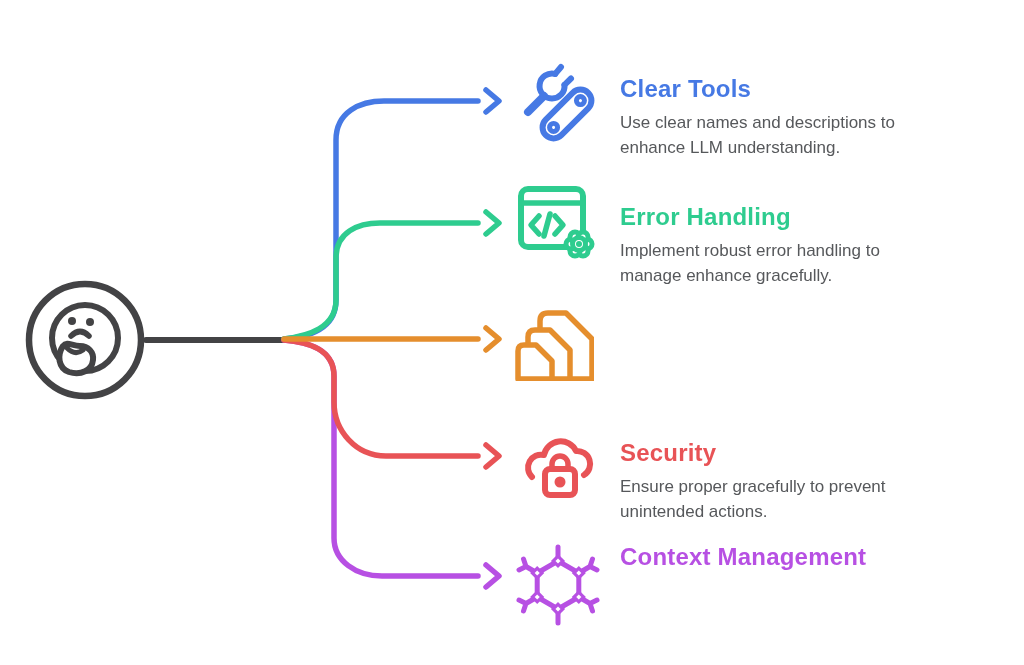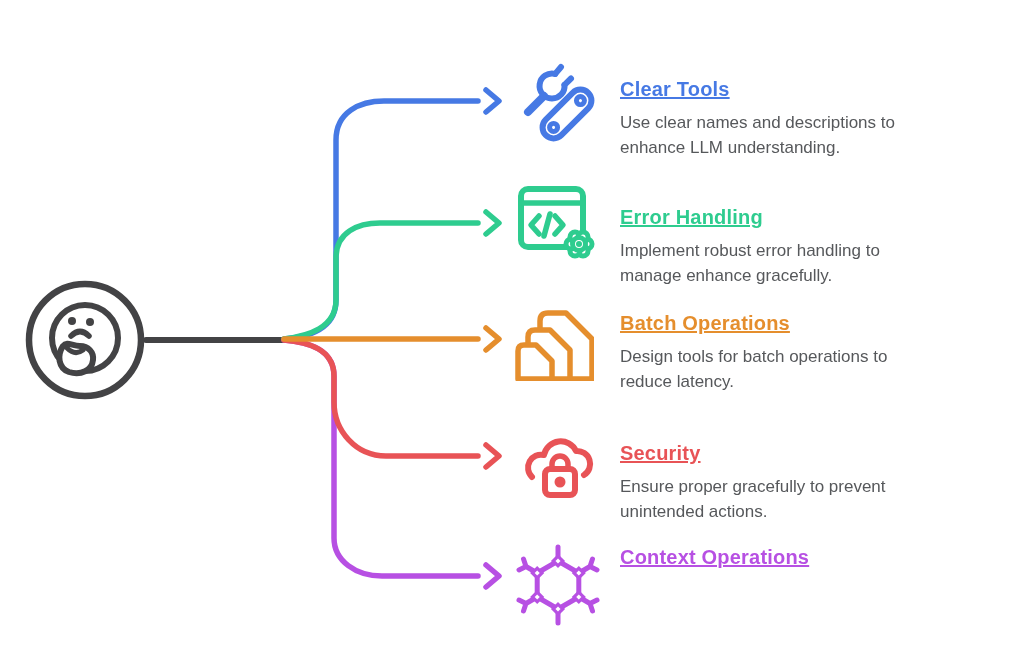--- a/index.html
+++ b/index.html
@@ -5,22 +5,22 @@
   html,body{margin:0;padding:0;background:#ffffff;}
   .canvas{
     position:relative;width:1024px;height:665px;background:#ffffff;overflow:hidden;
     font-family:"Liberation Sans","DejaVu Sans",sans-serif;
   }
   svg{display:block;}
   .connector-layer{position:absolute;left:0;top:0;}
   .thinker{position:absolute;left:20px;top:275px;color:#434345;}
   .item-row{position:absolute;left:620px;width:395px;}
   .item-title{
-    font-size:20px;font-weight:bold;letter-spacing:.2px;line-height:24px;
-    color:var(--accent);margin:0 0 9px 0;text-decoration:underline;
+    font-size:24px;font-weight:bold;letter-spacing:.2px;line-height:24px;
+    color:var(--accent);margin:0 0 9px 0;
   }
   .item-desc{font-size:17px;line-height:25px;color:#56585b;}
   .item-desc span{display:block;}
   .item-icon{position:absolute;color:var(--accent);}
   path,circle,rect,line{vector-effect:none;}
 </style>
 </head>
 <body>
 
 <div class="canvas">
@@ -102,27 +102,20 @@
     </div>
   </div>
 
   <div class="item-icon" style="left: 514px; top: 301px; --accent: #e58e2d;">
     <svg width="80" height="80" viewBox="0 0 80 80" fill="none" stroke="currentColor" stroke-linecap="round" stroke-linejoin="round">
       <path d="M26,78 L26,20 Q26,12 34,12 L52,12 L78,38 L78,78 Z" stroke-width="5.5" fill="#ffffff"></path>
       <path d="M14,78 L14,36 Q14,29 21,29 L36,29 L56,49 L56,78 Z" stroke-width="5.5" fill="#ffffff"></path>
       <path d="M4,78 L4,50 Q4,44 10,44 L22,44 L38,60 L38,78 Z" stroke-width="5.5" fill="#ffffff"></path>
     </svg>
   </div>
-  <div class="item-row" style="top: 311px; --accent: #e58e2d;">
-    <div class="item-title">Batch Operations</div>
-    <div class="item-desc">
-      <span>Design tools for batch operations to</span>
-      <span>reduce latency.</span>
-    </div>
-  </div>
 
   <div class="item-icon" style="left: 516px; top: 421px; --accent: #e85356;">
     <svg width="80" height="80" viewBox="0 0 80 80" fill="none" stroke="currentColor" stroke-linecap="round" stroke-linejoin="round">
       <path d="M16,56 A13,13 0 0 1 28,34 A17,17 0 0 1 60,30 A13,13 0 0 1 68,54" stroke-width="6"></path>
       <path d="M36,49 L36,43 A8,8 0 0 1 52,43 L52,49" stroke-width="5.5" fill="#ffffff"></path>
       <rect x="29" y="48" width="30" height="26" rx="5" stroke-width="6" fill="#ffffff"></rect>
       <circle cx="44" cy="61" r="5.5" fill="currentColor" stroke="none"></circle>
     </svg>
   </div>
   <div class="item-row" style="top: 441px; --accent: #e85356;">
@@ -154,16 +147,16 @@
         <rect x="46.2" y="22.2" width="3.6" height="3.6" transform="rotate(45 48 24)"></rect>
         <rect x="67" y="34.2" width="3.6" height="3.6" transform="rotate(45 68.8 36)"></rect>
         <rect x="67" y="58.2" width="3.6" height="3.6" transform="rotate(45 68.8 60)"></rect>
         <rect x="46.2" y="70.2" width="3.6" height="3.6" transform="rotate(45 48 72)"></rect>
         <rect x="25.4" y="58.2" width="3.6" height="3.6" transform="rotate(45 27.2 60)"></rect>
         <rect x="25.4" y="34.2" width="3.6" height="3.6" transform="rotate(45 27.2 36)"></rect>
       </g>
     </svg>
   </div>
   <div class="item-row" style="top: 545px; --accent: #b750e3;">
-    <div class="item-title">Context Operations</div>
+    <div class="item-title">Context Management</div>
   </div>
 
 </div>
 
 </body></html>

